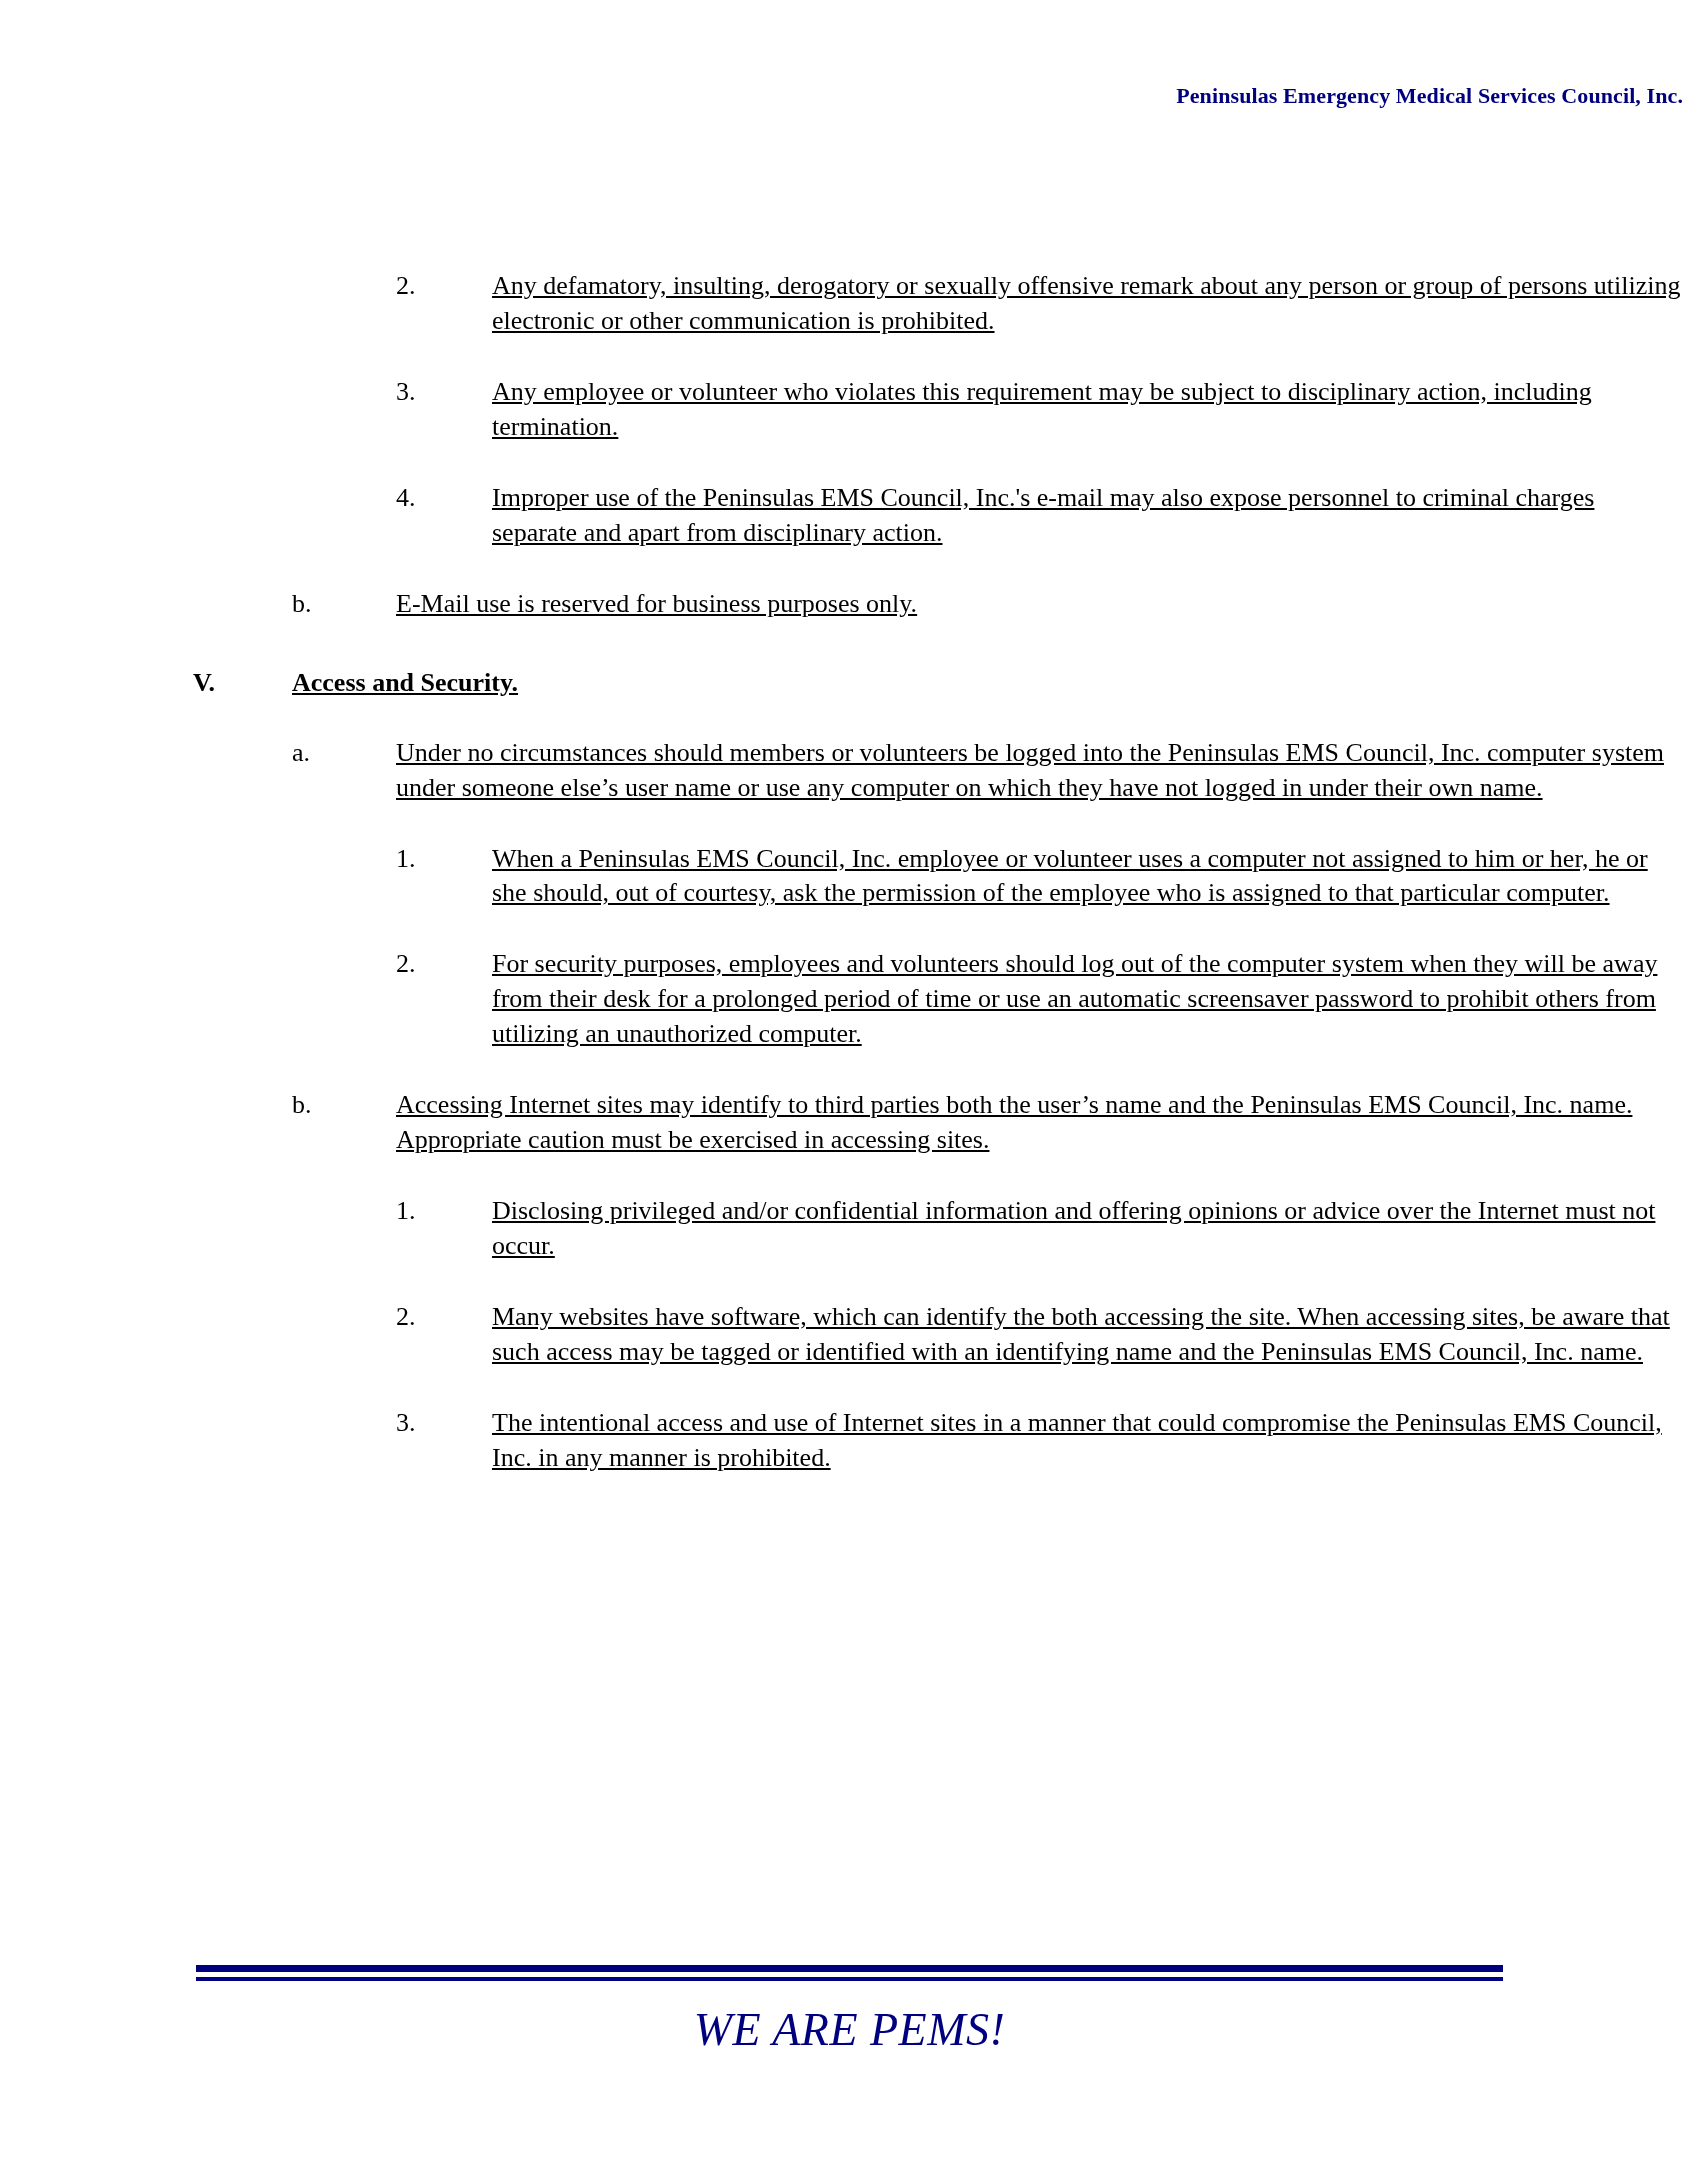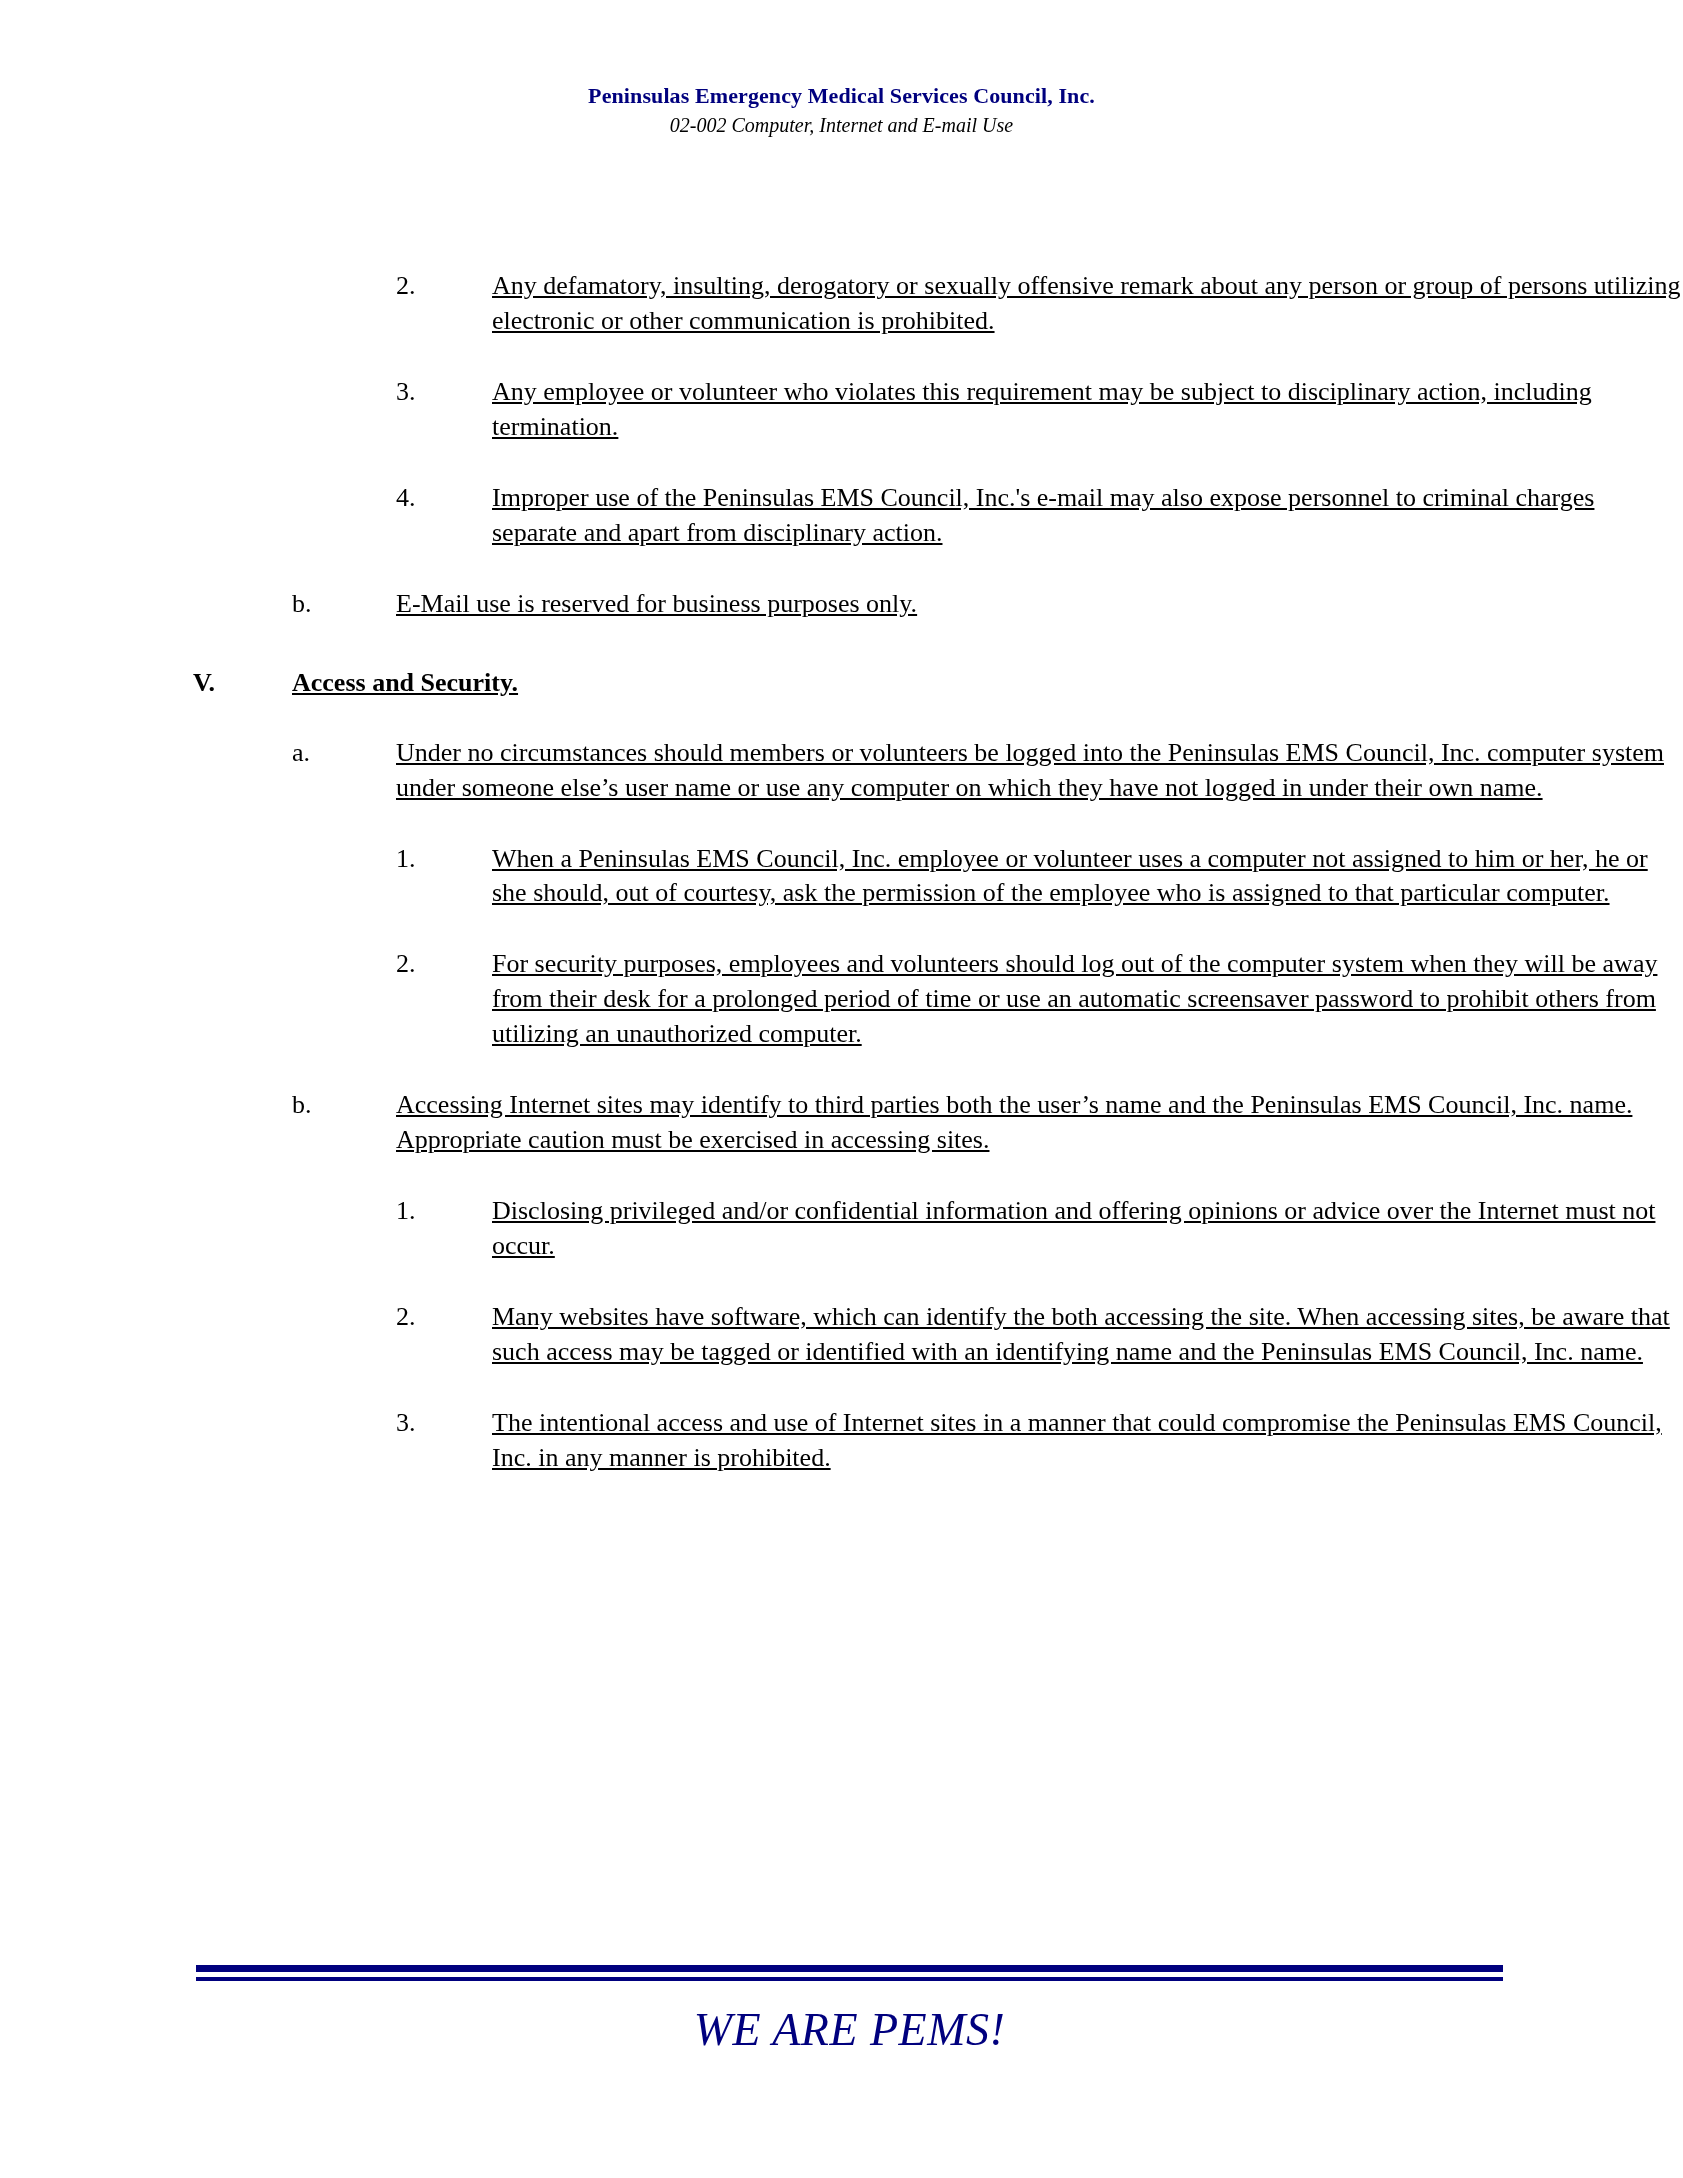--- a/index.html
+++ b/index.html
@@ -31,20 +31,21 @@
     width: 1683px;
     text-align: center;
   }
   .doc-header .org-title {
     font-size: 22px;
     font-weight: bold;
     color: #00007e;
     letter-spacing: 0.1px;
     line-height: 1.15;
     white-space: nowrap;
+    text-align: right;
   }
   .doc-header .doc-subtitle {
     font-size: 20px;
     font-style: italic;
     color: #000000;
     margin-top: 6px;
     line-height: 1.15;
     white-space: nowrap;
   }
 
@@ -138,21 +139,20 @@
     white-space: nowrap;
   }
 </style>
 </head>
 <body>
 
 <div class="page">
 
   <div class="doc-header">
     <div class="org-title">Peninsulas Emergency Medical Services Council, Inc.</div>
-    <div class="doc-subtitle">02-002 Computer, Internet and E-mail Use</div>
   </div>
 
   <div class="doc-body" id="body-root">
       <div class="block lvl-number tight-top">
         <div class="marker">2.</div>
         <div class="btext">Any defamatory, insulting, derogatory or sexually offensive remark about any person or group of persons utilizing electronic or other communication is prohibited.</div>
       </div>
       <div class="block lvl-number">
         <div class="marker">3.</div>
         <div class="btext">Any employee or volunteer who violates this requirement may be subject to disciplinary action, including termination.</div>

